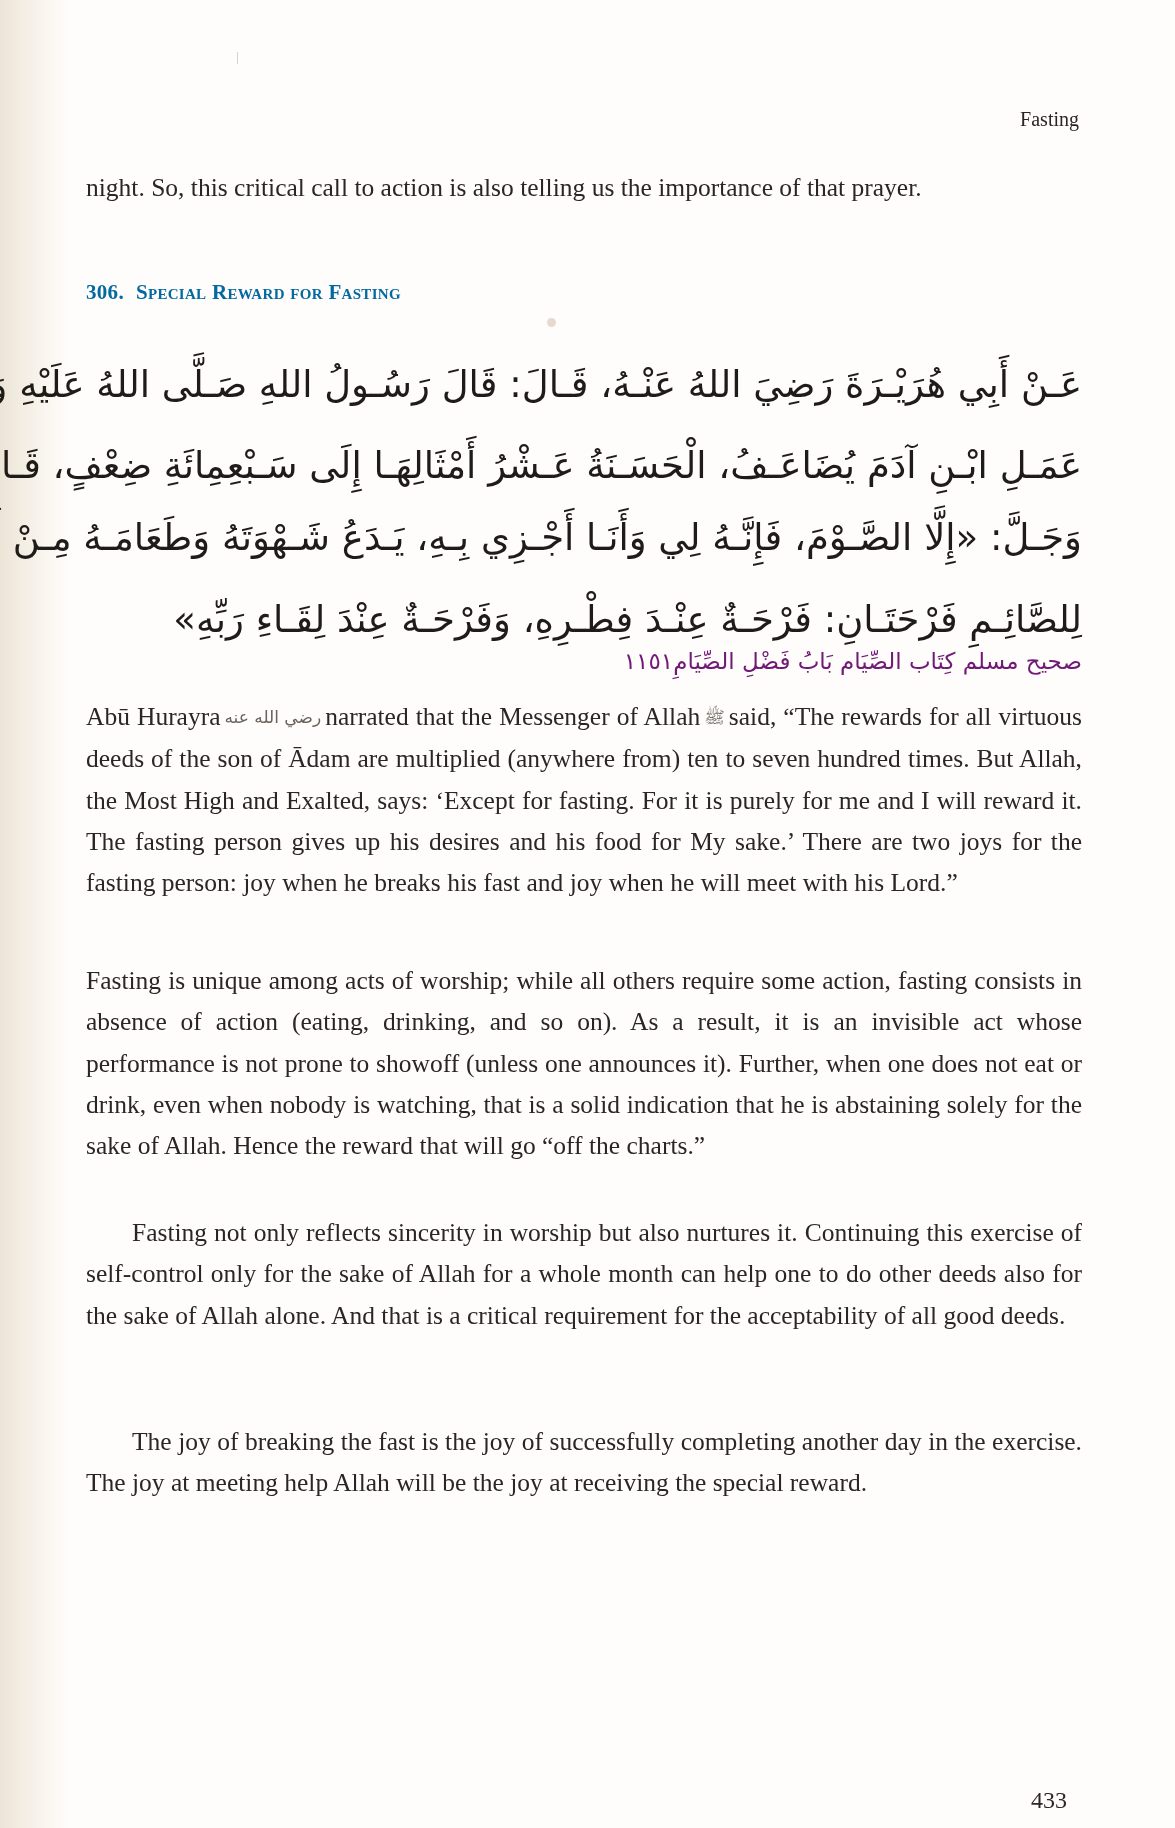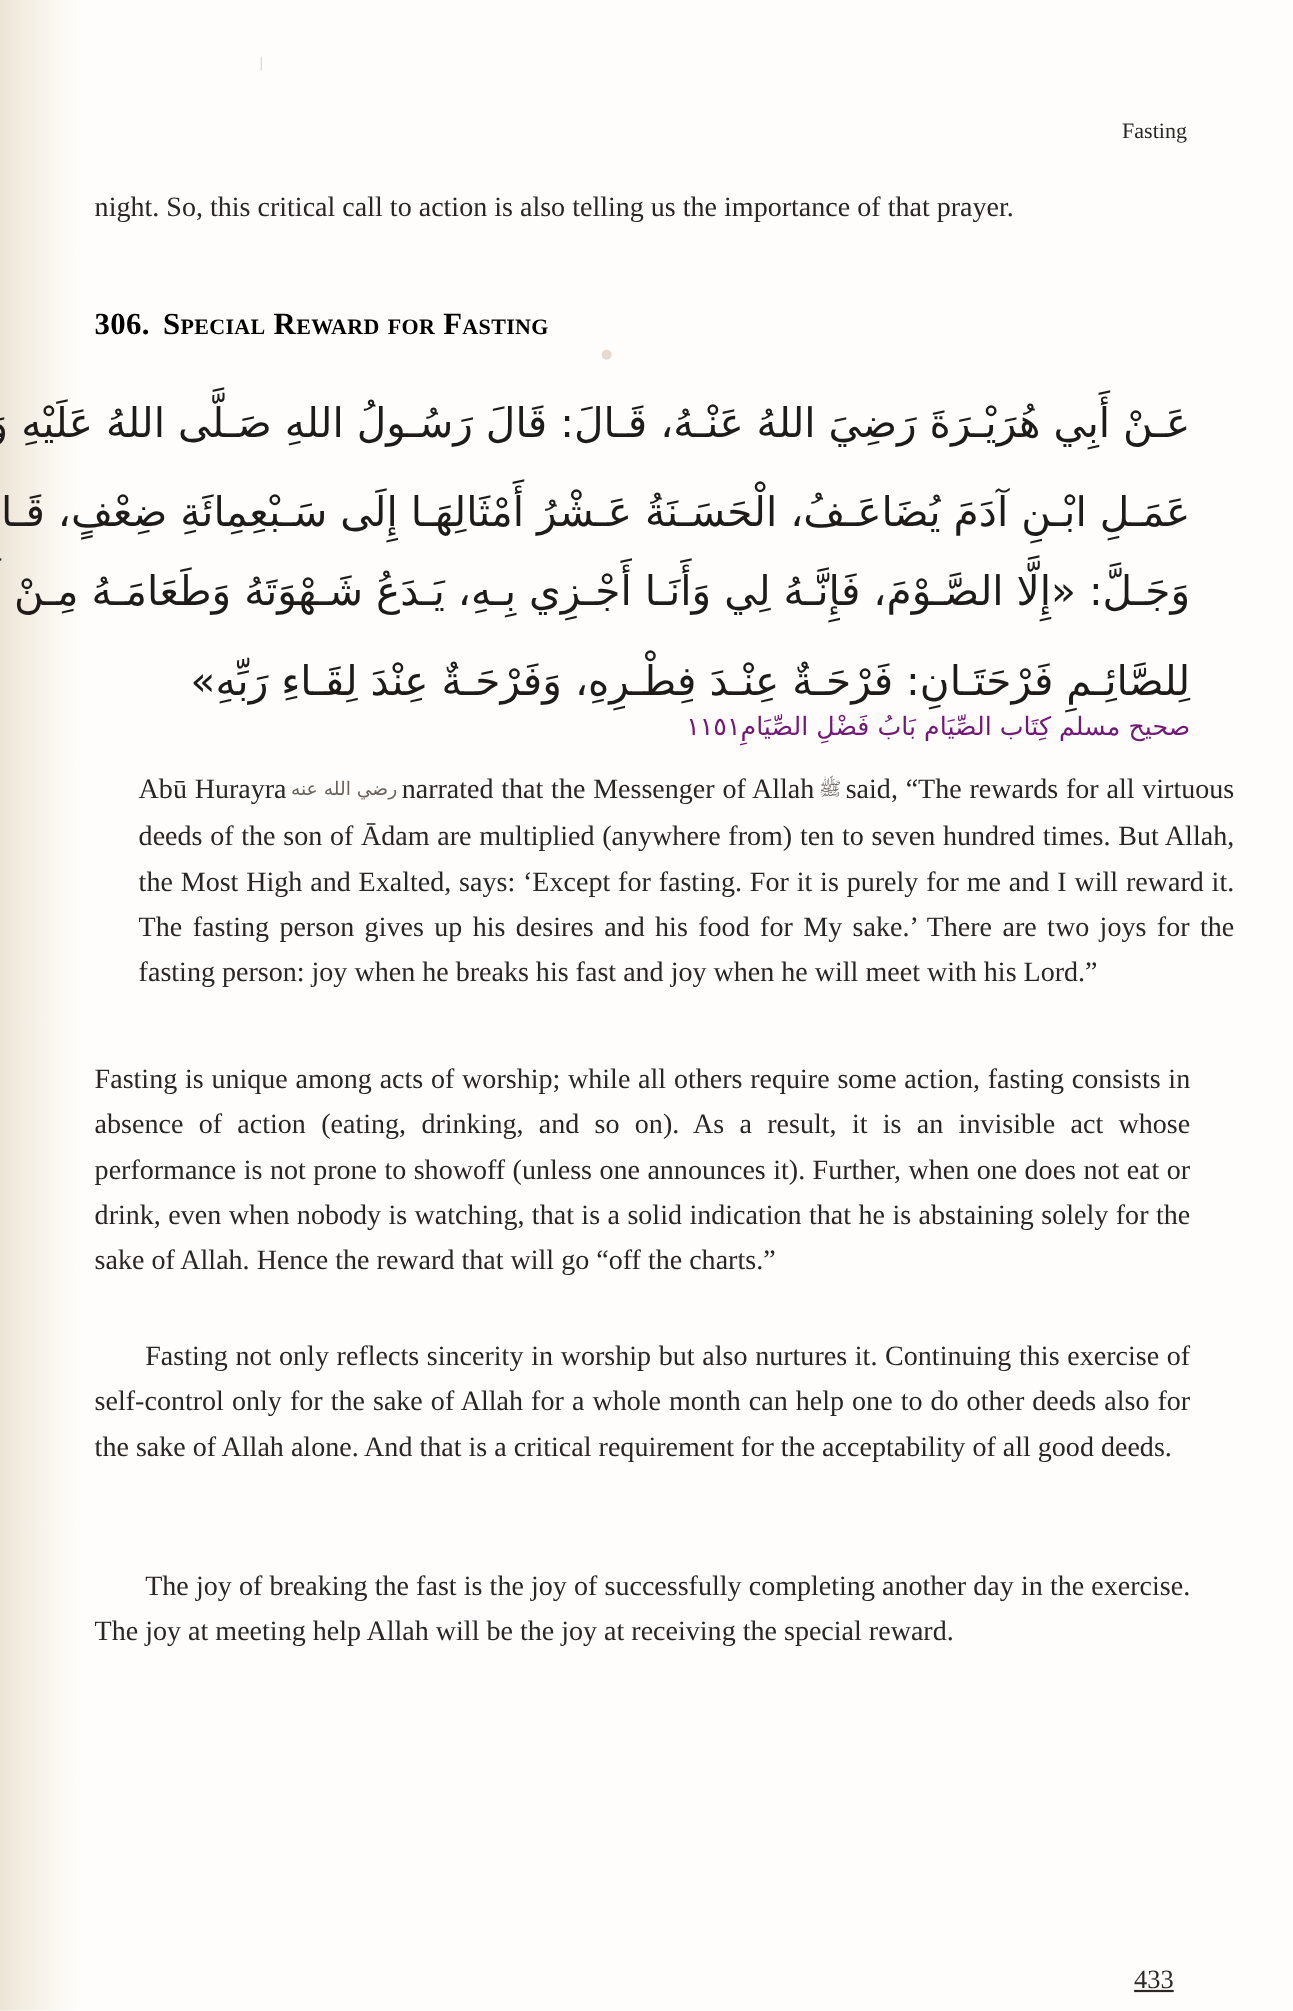--- a/index.html
+++ b/index.html
@@ -43,25 +43,25 @@
     text-align: justify;
     hyphens: none;
   }
   .block p { margin: 0; }
   .indent { text-indent: 46px; }
   #p-intro { top: 167px; }
   .heading {
     position: absolute;
     left: 86px;
     top: 280px;
-    font-size: 28px;
+    font-size: 21px;
     font-weight: bold;
     font-variant: small-caps;
     letter-spacing: 0.3px;
-    color: #000000;
+    color: #0369a1;
   }
   .heading .num {
     font-weight: bold;
     margin-right: 12px;
   }
   .speck {
     position: absolute;
     left: 547px; top: 318px;
     width: 9px; height: 9px;
     border-radius: 50%;
@@ -99,39 +99,38 @@
     position: absolute;
     right: 93px;
     top: 644px;
     direction: rtl;
     font-family: "DejaVu Sans", sans-serif;
     font-size: 23px;
     line-height: 34px;
     color: #701a75;
     white-space: nowrap;
   }
-  #p-hadith { top: 696px; margin-left: 40px; }
+  #p-hadith { top: 696px; }
   #p-unique { top: 960px; }
   #p-nurture { top: 1212px; }
   #p-joy { top: 1421px; }
   .honorific {
     display: inline-block;
     font-family: "DejaVu Sans", sans-serif;
     font-size: 17px;
     color: #6a625c;
     vertical-align: 2px;
     margin: 0 4px;
   }
   .page-number {
     position: absolute;
     left: 1031px;
     top: 1787px;
     font-size: 24px;
     color: #2d2825;
-    text-decoration: underline;
   }
 </style>
 </head>
 <body>
 
 <div class="gutter"></div>
 <div class="tick-mark"></div>
 
 <div class="running-head">Fasting</div>
 

